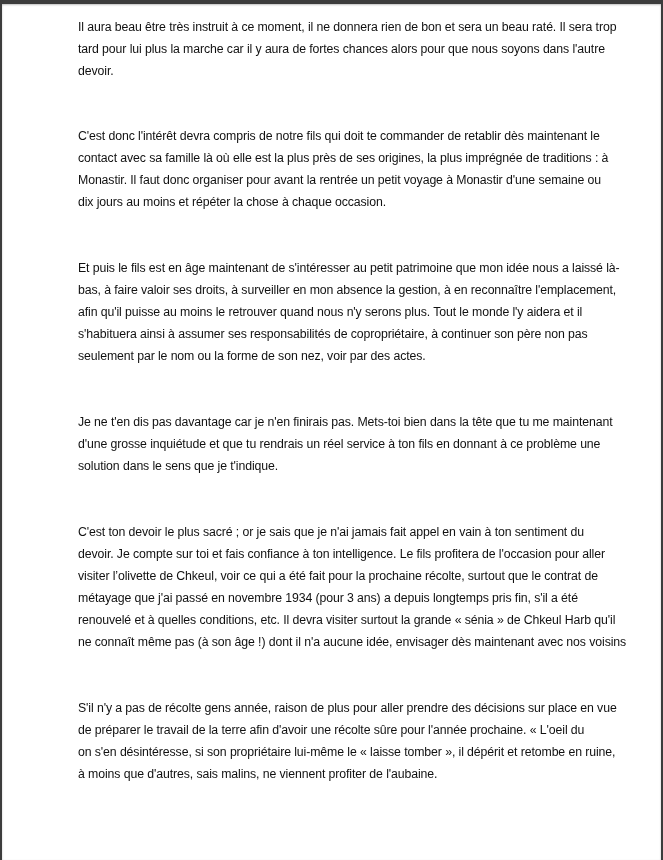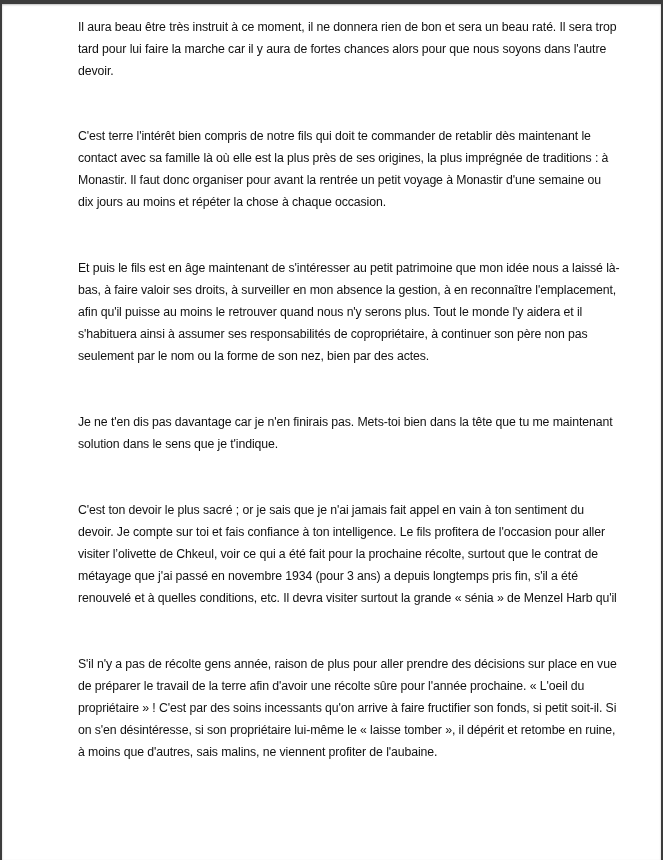--- a/index.html
+++ b/index.html
@@ -30,55 +30,56 @@
 </style>
 </head>
 <body>
 
 <div class="viewer">
   <div class="page">
     <div class="content">
 
       <p class="para p1">
         <span class="line">Il aura beau être très instruit à ce moment, il ne donnera rien de bon et sera un beau raté. Il sera trop</span>
-        <span class="line">tard pour lui faire la marche car il y aura de fortes chances alors pour que nous soyons dans l'autre</span>
+        <span class="line">tard pour lui plus la marche car il y aura de fortes chances alors pour que nous soyons dans l'autre</span>
         <span class="line">devoir.</span>
       </p>
 
       <p class="para">
-        <span class="line">C'est terre l'intérêt bien compris de notre fils qui doit te commander de retablir dès maintenant le</span>
+        <span class="line">C'est donc l'intérêt devra compris de notre fils qui doit te commander de retablir dès maintenant le</span>
         <span class="line">contact avec sa famille là où elle est la plus près de ses origines, la plus imprégnée de traditions : à</span>
         <span class="line">Monastir. Il faut donc organiser pour avant la rentrée un petit voyage à Monastir d'une semaine ou</span>
         <span class="line">dix jours au moins et répéter la chose à chaque occasion.</span>
       </p>
 
       <p class="para">
         <span class="line">Et puis le fils est en âge maintenant de s'intéresser au petit patrimoine que mon idée nous a laissé là-</span>
         <span class="line">bas, à faire valoir ses droits, à surveiller en mon absence la gestion, à en reconnaître l'emplacement,</span>
         <span class="line">afin qu'il puisse au moins le retrouver quand nous n'y serons plus. Tout le monde l'y aidera et il</span>
         <span class="line">s'habituera ainsi à assumer ses responsabilités de copropriétaire, à continuer son père non pas</span>
-        <span class="line">seulement par le nom ou la forme de son nez, bien par des actes.</span>
+        <span class="line">seulement par le nom ou la forme de son nez, voir par des actes.</span>
       </p>
 
       <p class="para">
         <span class="line">Je ne t'en dis pas davantage car je n'en finirais pas. Mets-toi bien dans la tête que tu me maintenant</span>
+        <span class="line">d'une grosse inquiétude et que tu rendrais un réel service à ton fils en donnant à ce problème une</span>
         <span class="line">solution dans le sens que je t'indique.</span>
       </p>
 
       <p class="para">
         <span class="line">C'est ton devoir le plus sacré ; or je sais que je n'ai jamais fait appel en vain à ton sentiment du</span>
         <span class="line">devoir. Je compte sur toi et fais confiance à ton intelligence. Le fils profitera de l'occasion pour aller</span>
         <span class="line">visiter l’olivette de Chkeul, voir ce qui a été fait pour la prochaine récolte, surtout que le contrat de</span>
         <span class="line">métayage que j'ai passé en novembre 1934 (pour 3 ans) a depuis longtemps pris fin, s'il a été</span>
-        <span class="line">renouvelé et à quelles conditions, etc. Il devra visiter surtout la grande « sénia » de Menzel Harb qu'il</span>
+        <span class="line">renouvelé et à quelles conditions, etc. Il devra visiter surtout la grande « sénia » de Chkeul Harb qu'il</span>
+        <span class="line">ne connaît même pas (à son âge !) dont il n'a aucune idée, envisager dès maintenant avec nos voisins</span>
       </p>
 
       <p class="para">
         <span class="line">S'il n'y a pas de récolte gens année, raison de plus pour aller prendre des décisions sur place en vue</span>
         <span class="line">de préparer le travail de la terre afin d'avoir une récolte sûre pour l'année prochaine. « L'oeil du</span>
-        <span class="line">propriétaire » ! C'est par des soins incessants qu'on arrive à faire fructifier son fonds, si petit soit-il. Si</span>
         <span class="line">on s'en désintéresse, si son propriétaire lui-même le « laisse tomber », il dépérit et retombe en ruine,</span>
         <span class="line">à moins que d'autres, sais malins, ne viennent  profiter de l'aubaine.</span>
       </p>
 
     </div>
   </div>
 </div>
 
 </body></html>

